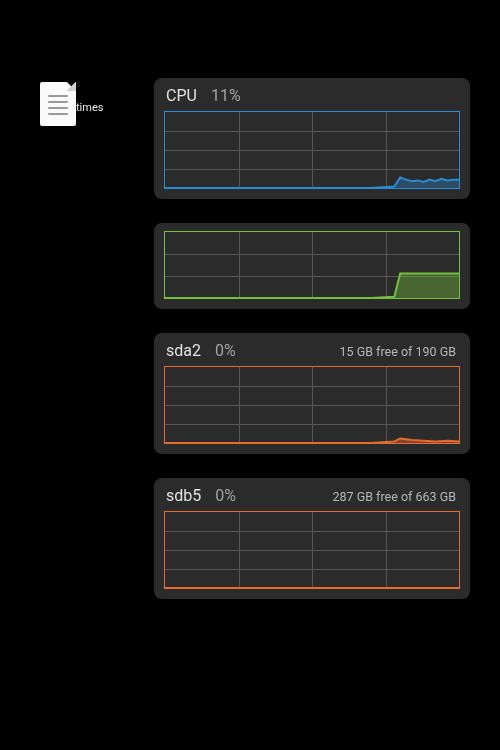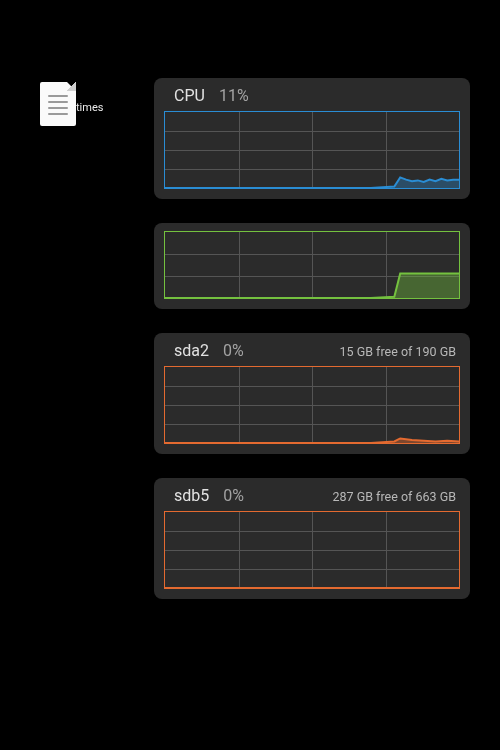--- a/index.html
+++ b/index.html
@@ -78,21 +78,20 @@
       margin-bottom: 24px;
       box-shadow: 0 2px 6px rgba(0,0,0,.6);
     }
     .widget-header {
       display: flex;
       align-items: baseline;
       color: #d8d8d8;
       font-size: 16px;
       margin-bottom: 6px;
       padding-left: 2px;
-      margin-left: 8px;
     }
     .widget-name {
       font-weight: 400;
       color: #e2e2e2;
     }
     .widget-value {
       margin-left: 14px;
       color: #a3a3a3;
     }
     .widget-detail {

